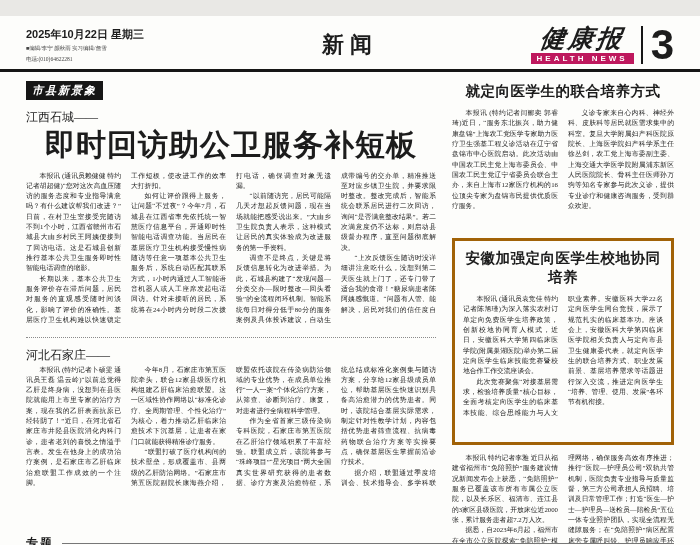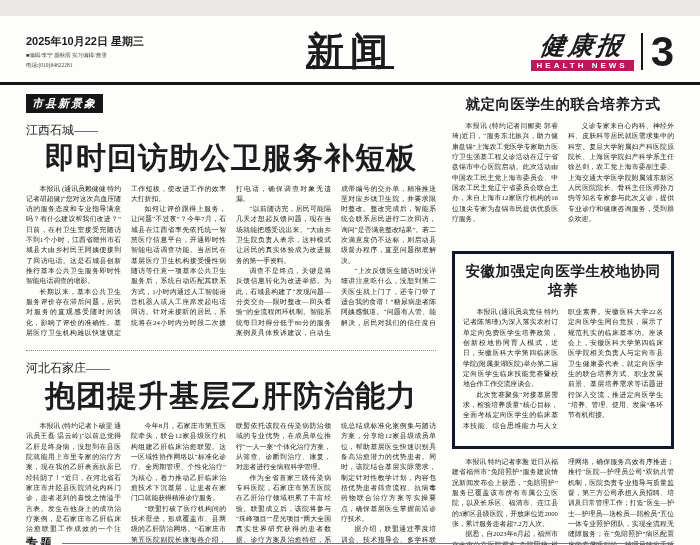--- a/index.html
+++ b/index.html
@@ -9,21 +9,21 @@
     font-family:"Liberation Serif", serif;
   }
   
   .header {
     display:flex; justify-content:space-between; align-items:center;
     padding:10px 26px 5px; border-bottom:3px solid #161616;
   }
   .hdr-left { width:200px; }
   .hdr-date { font-weight:bold; font-size:11px; font-family:"Liberation Sans",sans-serif; }
   .hdr-small { font-size:5.5px; color:#444; line-height:1.5; margin-top:2px; }
-  .hdr-center { font-family:"Liberation Sans",sans-serif; font-size:38px; font-weight:900; letter-spacing:6px;text-decoration:underline; }
+  .hdr-center { font-family:"Liberation Sans",sans-serif; font-size:22px; font-weight:900; letter-spacing:6px; }
   .hdr-right { display:flex; align-items:center; gap:7px; width:200px; justify-content:flex-end; }
   .brand { text-align:center; }
   .brand-name {
     font-family:"DejaVu Serif", serif; font-style:italic; font-weight:bold;
     font-size:25px; line-height:1; transform:skewX(-8deg); letter-spacing:3px;
   }
   .brand-bar {
     margin-top:2px; background:#be185d; color:#fff;
     font-family:"Liberation Sans",sans-serif; font-size:8px; font-weight:bold;
     letter-spacing:3px; padding:1px 6px;
@@ -59,21 +59,21 @@
     column-count:2; column-gap:10px; font-size:6.8px; line-height:1.52;
     text-align:justify; overflow:hidden;
   }
   .body-4col p, .body-2col p { margin:0; text-indent:2em; }
   .h1-body { height:158px; }
   .h2-body { height:130px; }
   .r1-body { height:120px; }
   .r2-body { height:134px; }
   .r3-body { height:128px; }
   .dotted { border:none; border-top:1.5px dotted #8a8a8a; margin:8px 0 4px; }
-  .redbox { border:3px solid #0f172a; padding:6px 8px 5px; margin:10px 0 8px; }
+  .redbox { border:3px solid #a16207; padding:6px 8px 14px; margin:10px 0 8px; }
   
   .footer {
     position:absolute; left:26px; right:26px; bottom:9px;
     display:flex; align-items:center; gap:8px;
   }
   .footer-label { font-weight:bold; font-size:12px; letter-spacing:2px; }
   .footer-line { flex:1; border-top:1.2px solid #777; }
 </style>
 </head>
 <body>
@@ -109,21 +109,20 @@
         <p>如何让评价跟得上服务，让问题“不过夜”？今年7月，石城县在江西省率先依托统一智慧医疗信息平台，开通即时性智能电话调查功能。当居民在基层医疗卫生机构接受慢性病随访等任意一项基本公共卫生服务后，系统自动匹配其联系方式，1小时内通过人工智能语音机器人或人工座席发起电话回访。针对未接听的居民，系统将在24小时内分时段二次拨打电话，确保调查对象无遗漏。</p>
         <p>“以前随访完，居民可能隔几天才想起反馈问题，现在当场就能把感受说出来。”大由乡卫生院负责人表示，这种模式让居民的真实体验成为改进服务的第一手资料。</p>
         <p>调查不是终点，关键是将反馈信息转化为改进举措。为此，石城县构建了“发现问题—分类交办—限时整改—回头看验”的全流程闭环机制。智能系统每日对得分低于80分的服务案例及具体投诉建议，自动生成带编号的交办单，精准推送至对应乡镇卫生院，并要求限时整改。整改完成后，智能系统会联系居民进行二次回访，询问“是否满意整改结果”。若二次满意度仍不达标，则启动县级督办程序，直至问题彻底解决。</p>
         <p>“上次反馈医生随访时没详细讲注意吃什么，没想到第二天医生就上门了，还专门带了适合我的食谱！”糖尿病患者陈阿姨感慨道。“问题有人管、能解决，居民对我们的信任度自然增加了。”参与整改的一位乡村医生深有感触。</p>
 
       </div>
 
       <hr class="dotted">
 
       <div class="dateline">河北石家庄——</div>
-      <h1 class="head-xl">抱团提升基层乙肝防治能力</h1>
       <div class="body-4col h2-body">
         <p>本报讯 (特约记者卜硕雯 通讯员王磊 温云岭)“以前总觉得乙肝是终身病，没想到在县医院就能用上市里专家的治疗方案，现在我的乙肝表面抗原已经转阴了！”近日，在河北省石家庄市井陉县医院消化内科门诊，患者老刘的喜悦之情溢于言表。发生在他身上的成功治疗案例，是石家庄市乙肝临床治愈联盟工作成效的一个注脚。</p>
         <p>今年8月，石家庄市第五医院牵头，联合12家县级医疗机构组建乙肝临床治愈联盟。这一区域性协作网络以“标准化诊疗、全周期管理、个性化治疗”为核心，着力推动乙肝临床治愈技术下沉基层，让患者在家门口就能获得精准诊疗服务。</p>
         <p>“联盟打破了医疗机构间的技术壁垒，形成覆盖市、县两级的乙肝防治网络。”石家庄市第五医院副院长康海燕介绍，联盟依托该院在传染病防治领域的专业优势，在成员单位推行“一人一案”个体化治疗方案，从筛查、诊断到治疗、康复，对患者进行全病程科学管理。</p>
         <p>作为全省首家三级传染病专科医院，石家庄市第五医院在乙肝治疗领域积累了丰富经验。联盟成立后，该院将参与“珠峰项目”“星光项目”两大全国真实世界研究获得的患者数据、诊疗方案及治愈特征，系统总结成标准化案例集与随访方案，分享给12家县级成员单位，帮助基层医生快速识别具备高治愈潜力的优势患者。同时，该院结合基层实际需求，制定针对性教学计划，内容包括优势患者筛查流程、抗病毒药物联合治疗方案等实操要点，确保基层医生掌握前沿诊疗技术。</p>
         <p>据介绍，联盟通过季度培训会、技术指导会、多学科联合会诊3类核心活动，推动资源共享与技术协同。每季度在一家县级成员单位设立“分中心培训课堂”，培训覆盖周边县域医务人员。石家庄市第五医院结合真实治愈病例，演示病情评估、药物选择等核心技能，并通过“线上考试+案例分析”考核学习效果。针对治疗中遇到的具体问题，联盟定期开展技术指导会，分享最新研究数据和治疗方案，并结合实际病例现场指导优化，通过线上或现场研讨，为患者制定个性化诊疗方案。</p>
 
       </div>
     </div>
 

